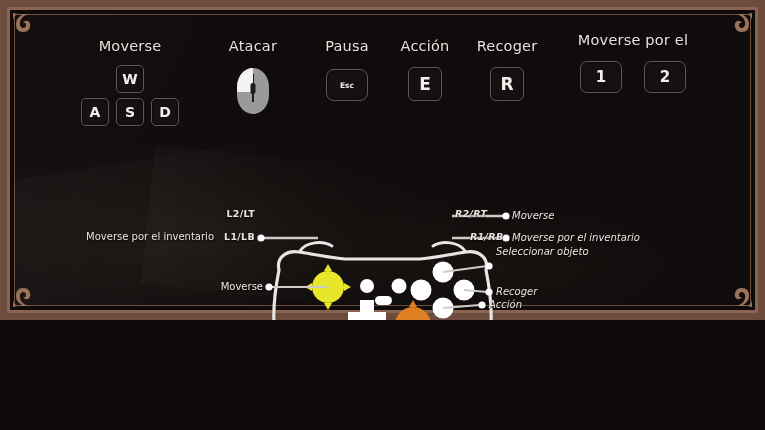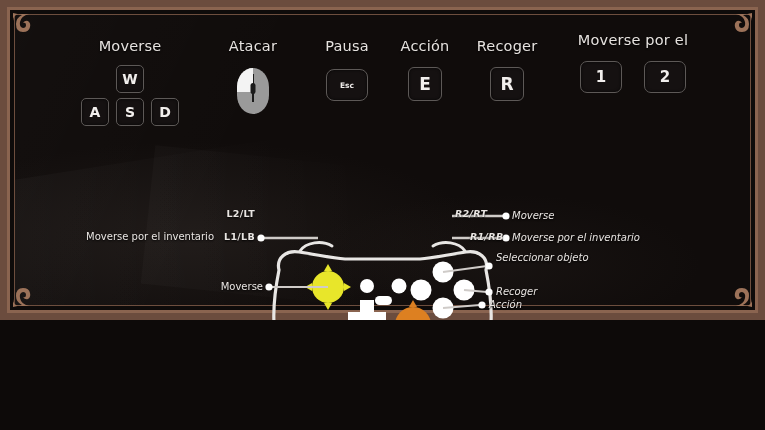--- a/index.html
+++ b/index.html
@@ -271,19 +271,19 @@
     <div class="ann bold l" style="left:255px;top:58px;transform:translateX(-100%);">L2/LT</div>
     <div class="ann bold l" style="left:255px;top:81px;transform:translateX(-100%);">L1/LB</div>
     <div class="ann bold r" style="left:455px;top:58px;">R2/RT</div>
     <div class="ann bold r" style="left:470px;top:81px;">R1/RB</div>
 
     <div class="ann l" style="left:256px;top:81px;transform:translate(-100%,0);margin-left:-42px;">Moverse por el inventario</div>
     <div class="ann r" style="left:512px;top:60px;">Moverse</div>
     <div class="ann r" style="left:512px;top:82px;">Moverse por el inventario</div>
 
     <div class="ann l" style="left:263px;top:131px;transform:translateX(-100%);">Moverse</div>
-    <div class="ann r" style="left:496px;top:102px;">Seleccionar objeto</div>
+    <div class="ann r" style="left:496px;top:96px;">Seleccionar objeto</div>
     <div class="ann r" style="left:496px;top:136px;">Recoger</div>
     <div class="ann r" style="left:489px;top:149px;">Acción</div>
     <div class="ann" style="left:413px;top:240px;transform:translateX(-50%);">Atacar</div>
   </div>
 
 </div>
 
 </body></html>

